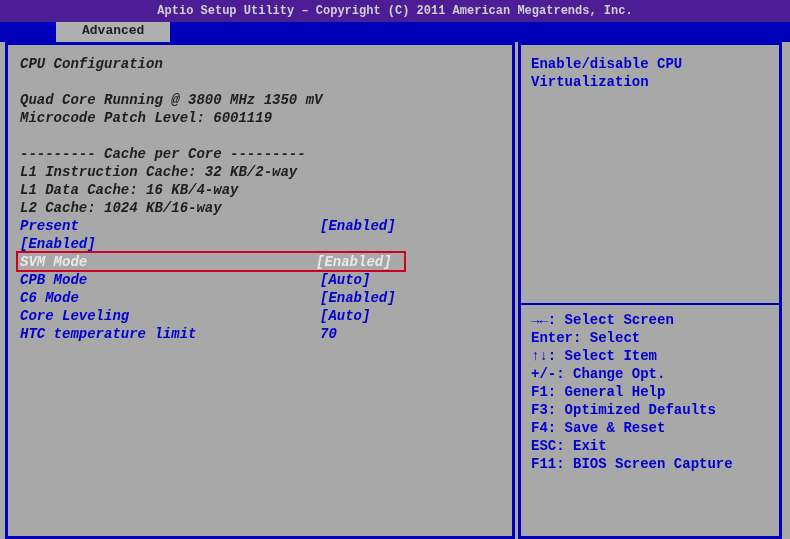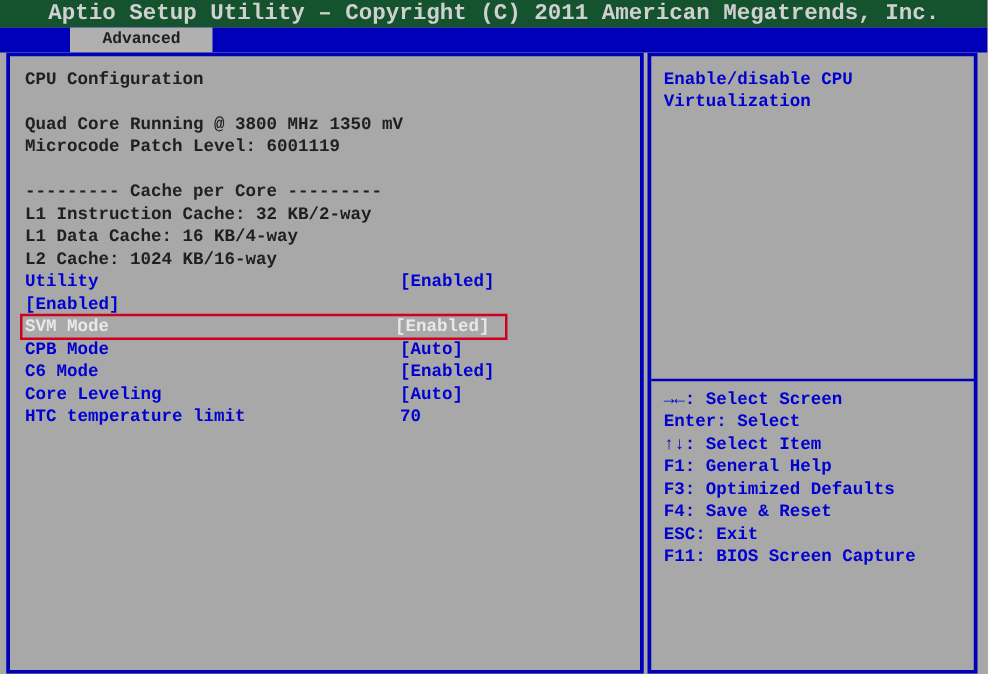--- a/index.html
+++ b/index.html
@@ -6,26 +6,26 @@
     body {
       width: 790px;
       height: 539px;
       background: #a8a8a8;
       font-family: 'Courier New', monospace;
       font-size: 14px;
       font-weight: bold;
       overflow: hidden;
     }
     .title-bar {
-      background: #14532d;
+      background: #4c1d95;
       color: #d0d0d0;
       height: 22px;
       text-align: center;
       line-height: 22px;
-      font-size: 18px;
+      font-size: 12px;
     }
     .tab-bar {
       background: #0000b8;
       height: 20px;
       padding-left: 56px;
     }
     .tab {
       background: #b0b0b0;
       color: #202020;
       display: inline-block;
@@ -42,20 +42,21 @@
     .panel {
       border: 3px solid #0000b8;
       background: #a8a8a8;
     }
     .left-panel {
       width: 510px;
       padding: 10px 8px 8px 12px;
       margin-left: 5px;
       margin-right: 3px;
       margin-top: 0;
+      font-style: italic;
     }
     .right-panel {
       width: 264px;
       padding: 10px 8px 8px 10px;
       margin-right: 5px;
     }
     .static { color: #202020; line-height: 18px; }
     .option { color: #0000d0; line-height: 18px; display: flex; }
     .option .label { width: 300px; }
     .option .value { }
@@ -97,21 +98,21 @@
     <div class="spacer"></div>
     <div class="static">Quad Core Running @ 3800 MHz  1350 mV</div>
     <div class="static">Microcode Patch Level: 6001119</div>
     <div class="spacer"></div>
     <div class="static">--------- Cache per Core ---------</div>
     <div class="static">L1 Instruction Cache: 32 KB/2-way</div>
     <div class="static">       L1 Data Cache: 16 KB/4-way</div>
     <div class="static">            L2 Cache: 1024 KB/16-way</div>
 
     <div class="option">
-      <span class="label">Utility</span>
+      <span class="label">Present</span>
       <span class="value">[Enabled]</span>
     </div>
     <div class="option">
       <span class="value">[Enabled]</span>
     </div>
     <div class="option highlight">
       <div class="highlight-box"></div>
       <span class="label">SVM Mode</span>
       <span class="value">[Enabled]</span>
     </div>
@@ -135,19 +136,20 @@
 
   <div class="panel right-panel">
     <div class="help-static">Enable/disable CPU</div>
     <div class="help-static">Virtualization</div>
     <div class="spacer-big"></div>
     <div class="spacer-big"></div>
     <hr>
     <div class="help-key">→←: Select Screen</div>
     <div class="help-key">Enter: Select</div>
     <div class="help-key">↑↓: Select Item</div>
+    <div class="help-key">+/-: Change Opt.</div>
     <div class="help-key">F1: General Help</div>
     <div class="help-key">F3: Optimized Defaults</div>
     <div class="help-key">F4: Save &amp; Reset</div>
     <div class="help-key">ESC: Exit</div>
     <div class="help-key">F11: BIOS Screen Capture</div>
   </div>
 </div>
 
 </body></html>

